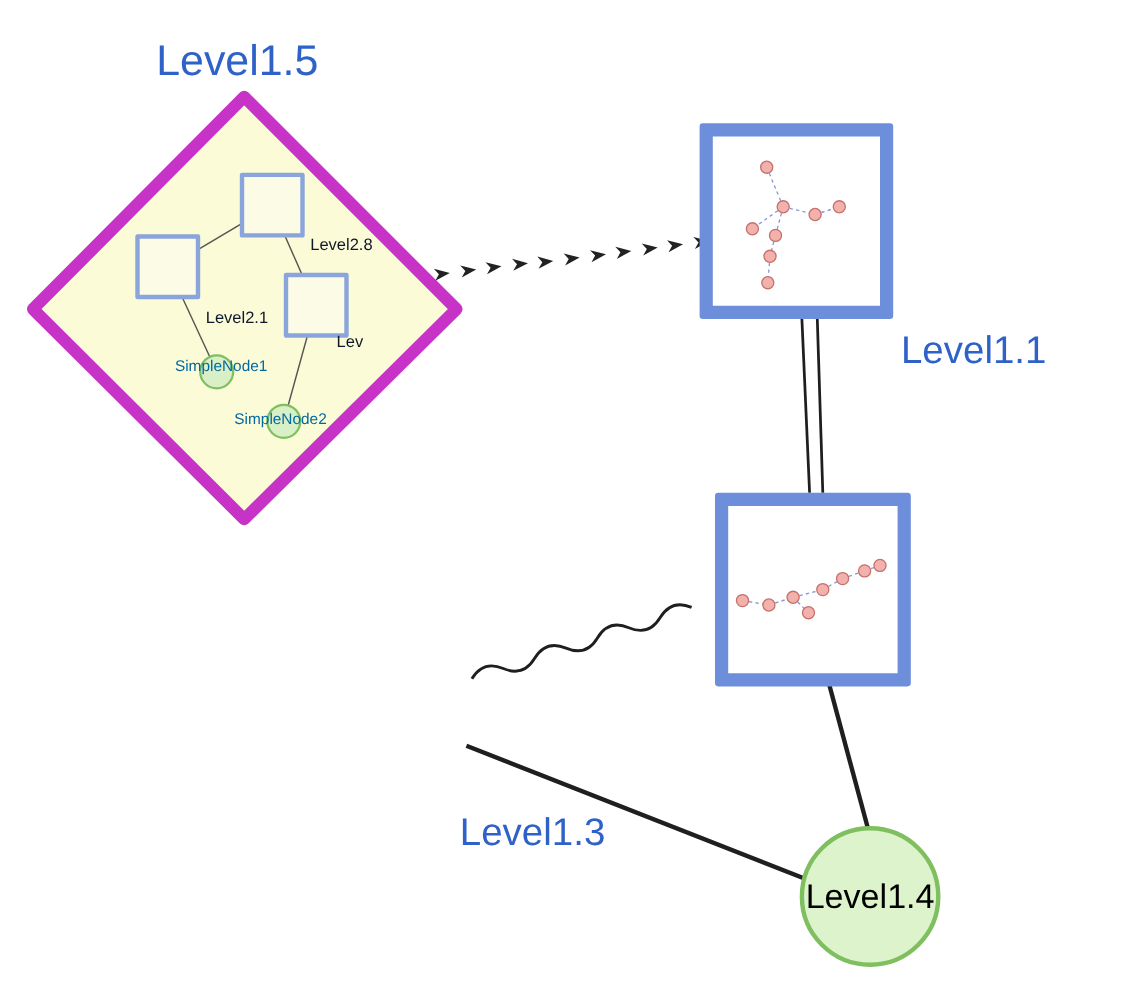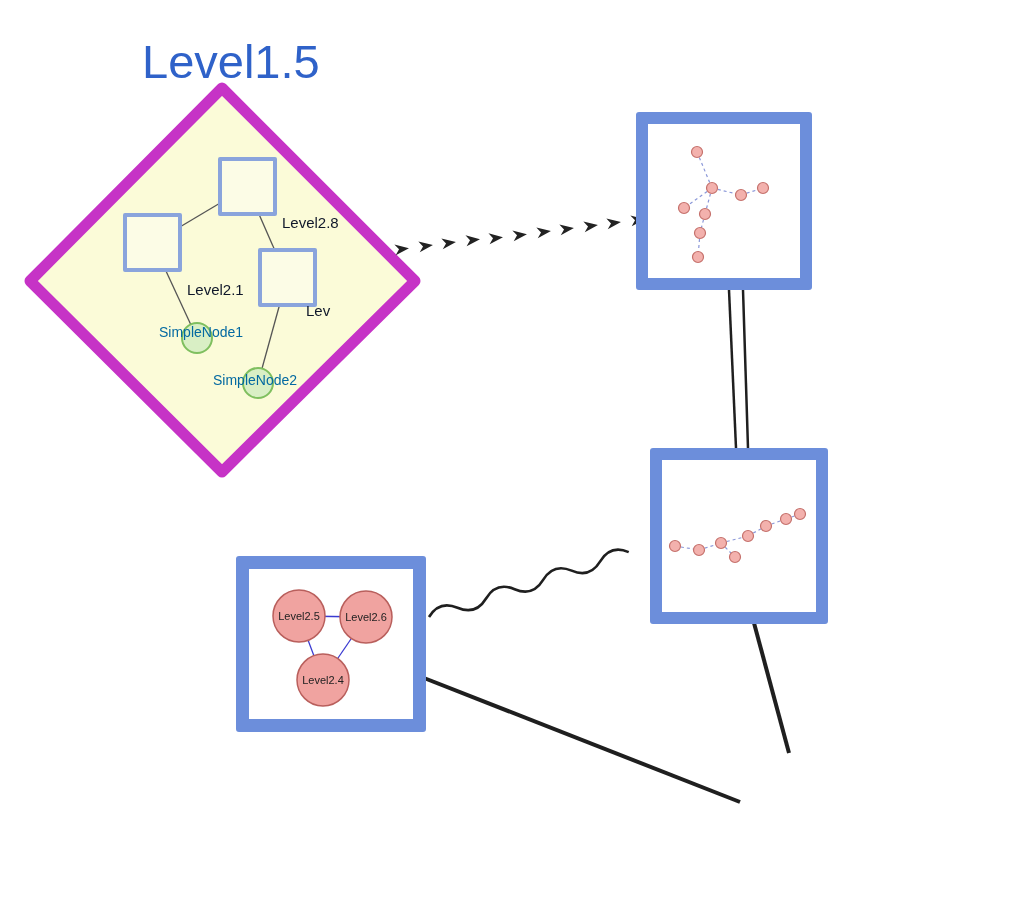--- a/index.html
+++ b/index.html
@@ -4,21 +4,21 @@
 <style>
   * { margin:0; padding:0; box-sizing:content-box; }
   html,body { width:1026px; height:900px; background:#ffffff;
               font-family:"Liberation Sans", sans-serif; overflow:hidden; }
   .canvas { position:relative; width:1026px; height:900px; }
 
   svg.underlay { position:absolute; left:0; top:0; }
 
   
   .lab { position:absolute; color:#2f62c9; font-size:35px; white-space:nowrap; }
-  .lab15 { font-size:47px; }
+  .lab15 { font-size:39px; }
 
   
   .gsq { position:absolute; width:51px; height:51px; border:4px solid #8aa4dc;
          background:#fcfce6; border-radius:2px; }
   .slab { position:absolute; color:#0f172a; font-size:15px; white-space:nowrap; }
   .nlab { position:absolute; color:#0369a1; font-size:14px; white-space:nowrap; }
 
   .gnode { position:absolute; width:28px; height:28px; border:2px solid #7fbf5f;
            background:#d9efc5; border-radius:50%; }
 
@@ -103,20 +103,21 @@
       <circle class="mini-node" cx="49" cy="28" r="5.5"></circle>
       <circle class="mini-node" cx="64" cy="64" r="5.5"></circle>
       <circle class="mini-node" cx="93" cy="71" r="5.5"></circle>
       <circle class="mini-node" cx="115" cy="64" r="5.5"></circle>
       <circle class="mini-node" cx="36" cy="84" r="5.5"></circle>
       <circle class="mini-node" cx="57" cy="90" r="5.5"></circle>
       <circle class="mini-node" cx="52" cy="109" r="5.5"></circle>
       <circle class="mini-node" cx="50" cy="133" r="5.5"></circle>
     </svg>
   </div>
+  <div class="lab" style="left:819px; top:299px;">Level1.1</div>
 
   <div class="bigsq" style="left:650px; top:448px; width:154px; height:152px;">
     <svg width="154" height="152" viewBox="0 0 154 152">
       <line class="mini-edge" x1="13" y1="86" x2="37" y2="90"></line>
       <line class="mini-edge" x1="37" y1="90" x2="59" y2="83"></line>
       <line class="mini-edge" x1="59" y1="83" x2="73" y2="97"></line>
       <line class="mini-edge" x1="59" y1="83" x2="86" y2="76"></line>
       <line class="mini-edge" x1="86" y1="76" x2="104" y2="66"></line>
       <line class="mini-edge" x1="104" y1="66" x2="124" y2="59"></line>
       <line class="mini-edge" x1="124" y1="59" x2="138" y2="54"></line>
@@ -124,34 +125,19 @@
       <circle class="mini-node" cx="37" cy="90" r="5.5"></circle>
       <circle class="mini-node" cx="59" cy="83" r="5.5"></circle>
       <circle class="mini-node" cx="73" cy="97" r="5.5"></circle>
       <circle class="mini-node" cx="86" cy="76" r="5.5"></circle>
       <circle class="mini-node" cx="104" cy="66" r="5.5"></circle>
       <circle class="mini-node" cx="124" cy="59" r="5.5"></circle>
       <circle class="mini-node" cx="138" cy="54" r="5.5"></circle>
     </svg>
   </div>
 
-  <div class="bigsq sq13" style="left:236px; top:556px; width:164px; height:150px;">
-    <svg width="164" height="150" viewBox="0 0 164 150">
-      <line class="tri" x1="50" y1="47" x2="117" y2="48"></line>
-      <line class="tri" x1="50" y1="47" x2="74" y2="111"></line>
-      <line class="tri" x1="117" y1="48" x2="74" y2="111"></line>
-      <g>
-        <circle class="pinkbig" cx="50" cy="47" r="26"></circle>
-        <text class="pinktext" x="50" y="51">Level2.5</text>
-      </g>
-      <g>
-        <circle class="pinkbig" cx="117" cy="48" r="26"></circle>
-        <text class="pinktext" x="117" y="52">Level2.6</text>
-      </g>
-      <g>
-        <circle class="pinkbig" cx="74" cy="111" r="26"></circle>
-        <text class="pinktext" x="74" y="115">Level2.4</text>
-      </g>
-    </svg>
+  <div class="lab" style="left:418px; top:737px;">Level1.3</div>
+
+  <div class="circle14">
+    <span>Level1.4</span>
   </div>
-
 
 </div>
 
 </body></html>

